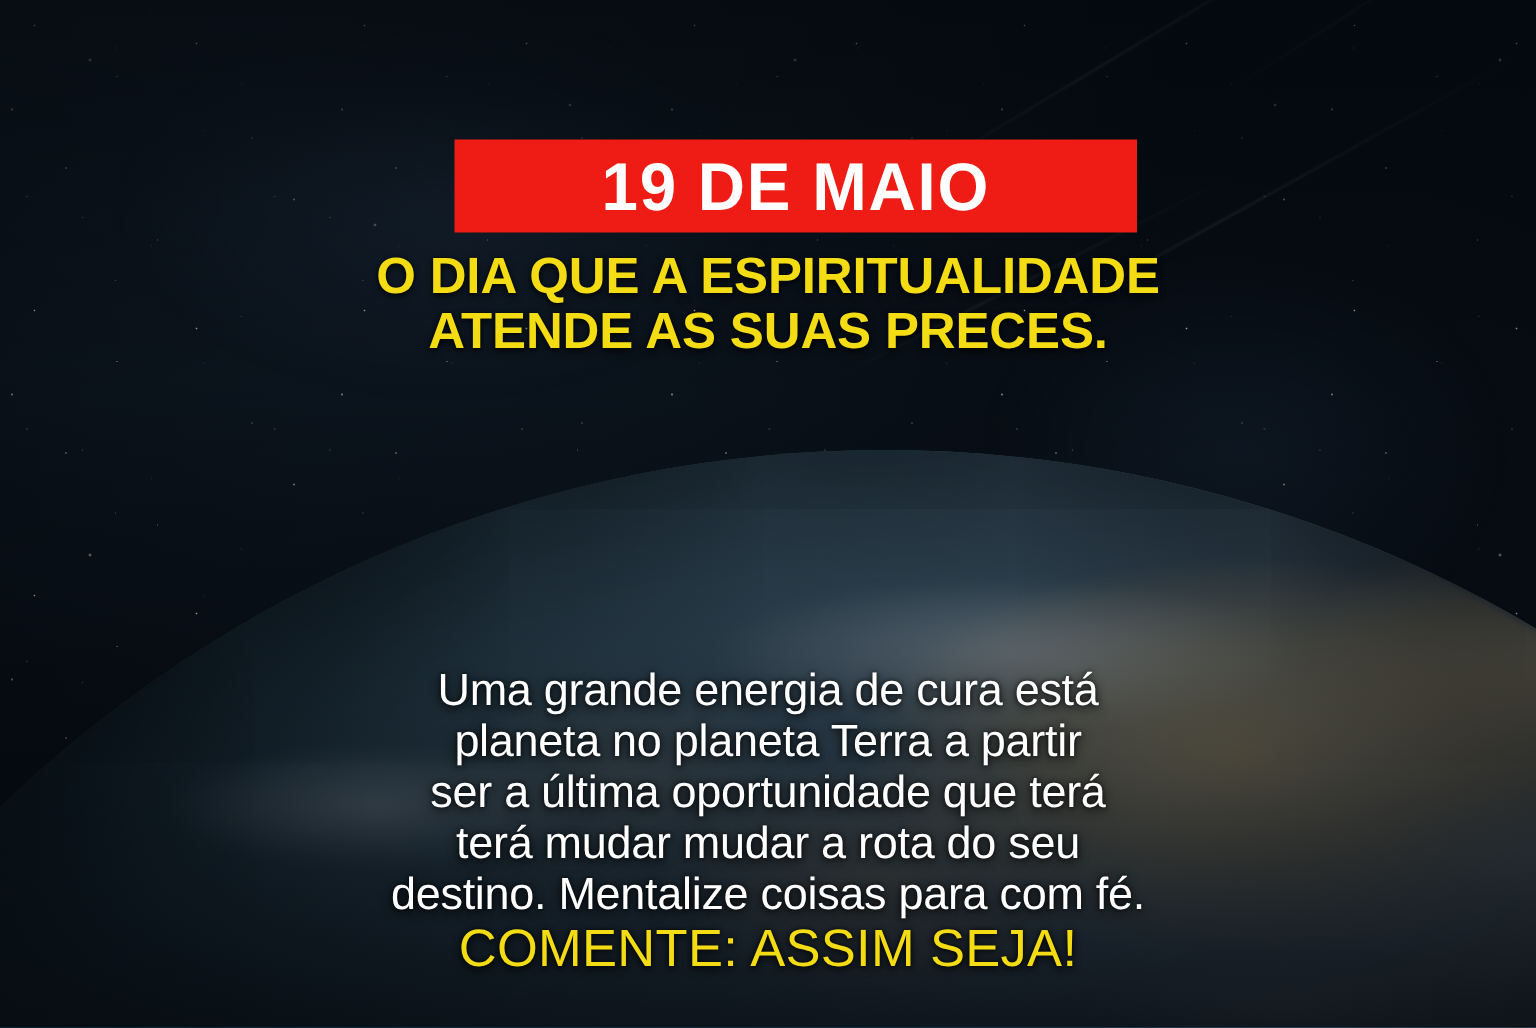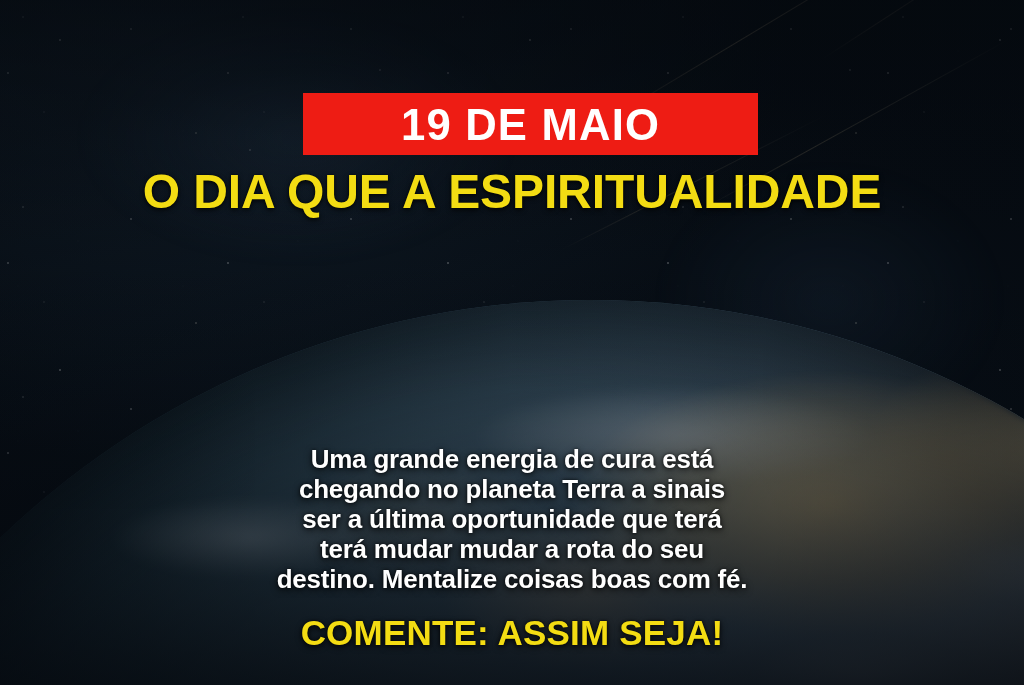--- a/index.html
+++ b/index.html
@@ -213,50 +213,50 @@
     white-space: nowrap;
     font-stretch: condensed;
     transform: scaleX(0.97);
   }
 
   .headline {
     position: absolute;
     left: 0; right: 0;
     top: 166px;
     color: #f3dc13;
-    font-size: 48px;
+    font-size: 34px;
     font-weight: 700;
     line-height: 1.08;
     letter-spacing: -0.1px;
     text-shadow: 0 2px 5px rgba(0,0,0,0.75), 0 0 2px rgba(0,0,0,0.6);
     white-space: nowrap;
   }
   .headline .hl-line { display: block; }
 
   .body-copy {
     position: absolute;
     left: 0; right: 0;
     top: 444px;
     color: #ffffff;
-    font-size: 26px;
-    font-weight: 700;
+    font-size: 30px;
+    font-weight: 400;
     line-height: 1.0;
     letter-spacing: -0.2px;
     text-shadow: 0 2px 7px rgba(0,0,0,0.85), 0 0 3px rgba(0,0,0,0.7);
     white-space: nowrap;
   }
   .body-copy .bc-line { display: block; padding: 2px 0; }
 
   .cta {
     position: absolute;
     left: 0; right: 0;
     top: 613px;
     color: #f3dc13;
     font-size: 35px;
-    font-weight: 700;
+    font-weight: 400;
     letter-spacing: 0.2px;
     text-shadow: 0 2px 6px rgba(0,0,0,0.85), 0 0 3px rgba(0,0,0,0.65);
     white-space: nowrap;
   }
 </style>
 </head>
 <body>
 
 <div id="poster">
 
@@ -287,26 +287,27 @@
 
   <div class="content">
 
     <div class="date-banner">
       <div class="date-banner-bg"></div>
       <div class="date-banner-text">19 DE MAIO</div>
     </div>
 
     <div class="headline">
       <span class="hl-line">O DIA QUE A ESPIRITUALIDADE</span>
+      <span class="hl-line">ATENDE AS SUAS PRECES.</span>
     </div>
 
     <div class="body-copy">
       <span class="bc-line">Uma grande energia de cura está</span>
-      <span class="bc-line">chegando no planeta Terra a sinais</span>
+      <span class="bc-line">planeta no planeta Terra a partir</span>
       <span class="bc-line">ser a última oportunidade que terá</span>
       <span class="bc-line">terá mudar mudar a rota do seu</span>
-      <span class="bc-line">destino. Mentalize coisas boas com fé.</span>
+      <span class="bc-line">destino. Mentalize coisas para com fé.</span>
     </div>
 
     <div class="cta">COMENTE: ASSIM SEJA!</div>
 
   </div>
 </div>
 
 </body></html>

